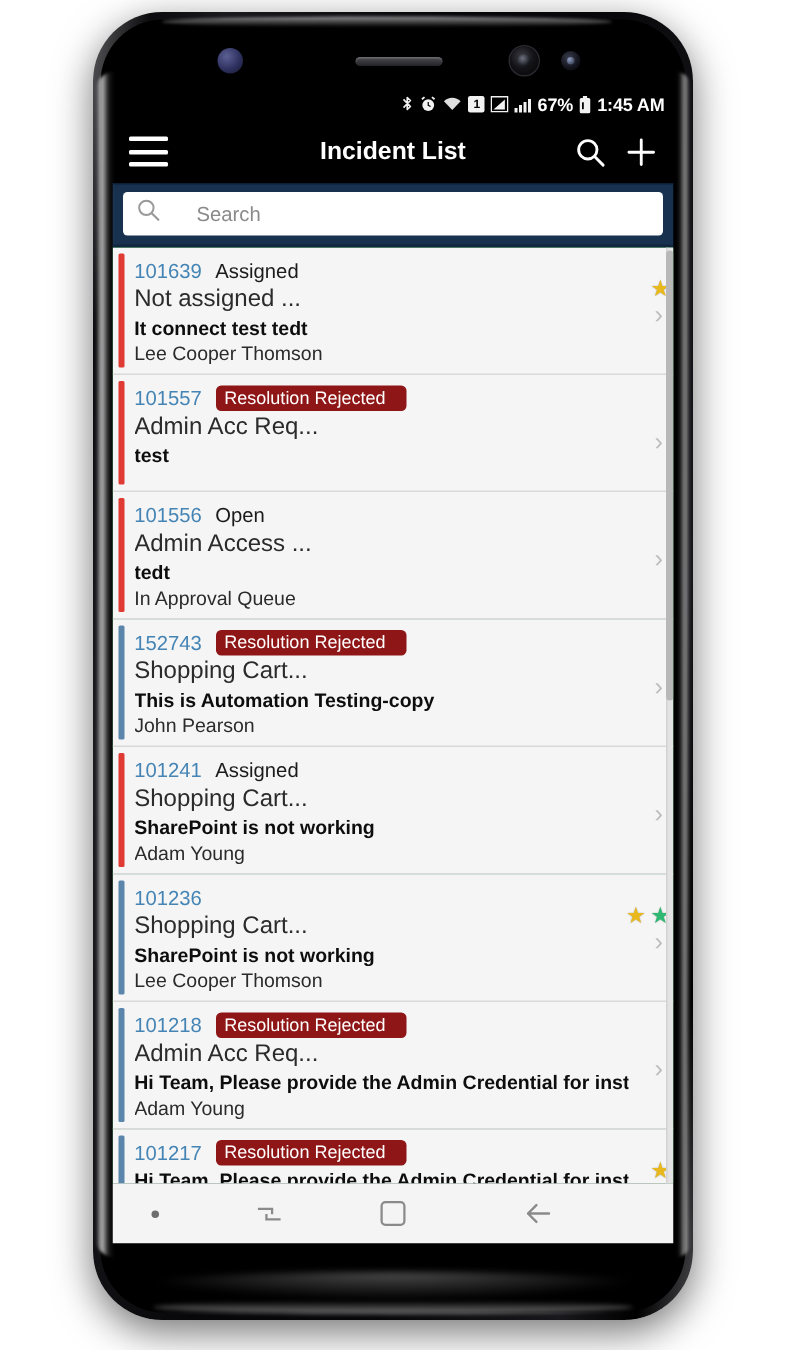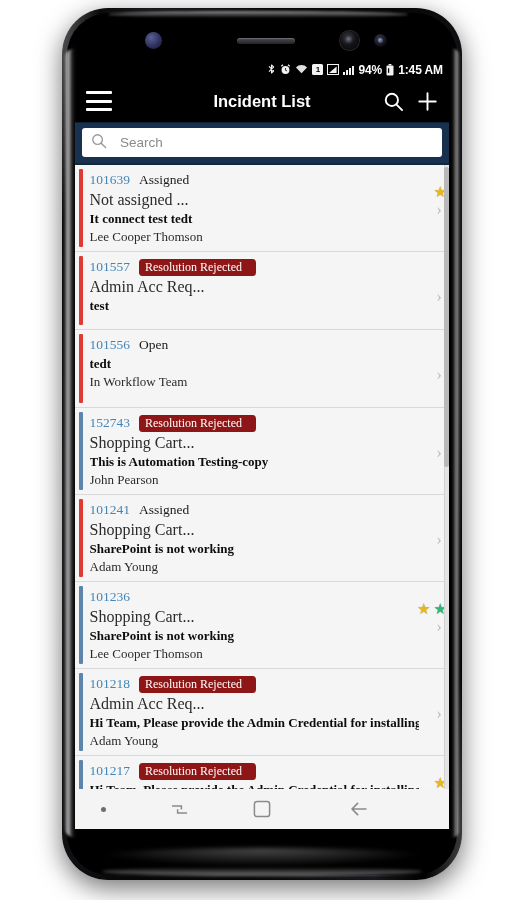--- a/index.html
+++ b/index.html
@@ -220,40 +220,39 @@
     border-top: 1px solid #0d1f36;
     border-bottom: 2px solid #12273f;
   }
   #search-box {
     background: #ffffff;
     border-radius: 3px;
     height: 29px;
     display: flex;
     align-items: center;
     padding: 0 9px;
-    gap: 13px;
+    gap: 24px;
   }
   #search-input {
     border: none;
     outline: none;
     flex: 1;
     font-size: 13.5px;
     color: #555;
     font-family: "Liberation Sans", sans-serif;
     background: transparent;
   }
   #search-input::placeholder { color: #8a8a8a; }
 
   
   #incident-list {
     flex: 1;
     background: #15803d;
     overflow: hidden;
     position: relative;
-    font-family: Liberation Serif, serif;
   }
   .incident-row {
     display: flex;
     background: #f5f5f5;
     border-bottom: 1px solid #d9d9d9;
     position: relative;
     min-height: 78px;
     cursor: pointer;
   }
   .accent-bar {
@@ -433,21 +432,21 @@
           <rect x="0.5" y="0.5" width="11" height="10" fill="none" stroke="#f2f2f2" stroke-width="1"></rect>
           <path d="M2 9 L9.6 9 L9.6 2.4 Z" fill="#f2f2f2"></path>
         </svg>
       </span>
       <span class="bars-wrap">
         <i></i>
           <i></i>
           <i></i>
           <i></i>
       </span>
-      <span class="st-text">94%</span>
+      <span class="st-text">67%</span>
       <span class="st-icon">
         <svg width="8" height="12" viewBox="0 0 8 12">
           <rect x="2.6" y="0" width="2.8" height="1.4" fill="#f2f2f2"></rect>
           <rect x="0.5" y="1.4" width="7" height="10.1" rx="1" fill="#f2f2f2"></rect>
           <rect x="2" y="4.2" width="1.2" height="4.6" fill="#000"></rect>
         </svg>
       </span>
       <span class="st-text">1:45 AM</span>
     </div>
 
@@ -519,22 +518,23 @@
               <span class="chevron">›</span>
             </div>
           </div>
           <div class="incident-row">
             <div class="accent-bar" style="background: rgb(224, 58, 53);"></div>
             <div class="row-body">
               <div class="row-line1">
                 <span class="inc-id">101556</span>
                 <span class="inc-status-plain">Open</span>
               </div>
+              <div class="row-cat">Admin Access ...</div>
               <div class="row-desc">tedt</div>
-              <div class="row-person">In Workflow Team</div>
+              <div class="row-person">In Approval Queue</div>
             </div>
             <div class="row-right">
               <span class="chevron">›</span>
             </div>
           </div>
           <div class="incident-row">
             <div class="accent-bar" style="background: rgb(91, 133, 171);"></div>
             <div class="row-body">
               <div class="row-line1">
                 <span class="inc-id">152743</span>

